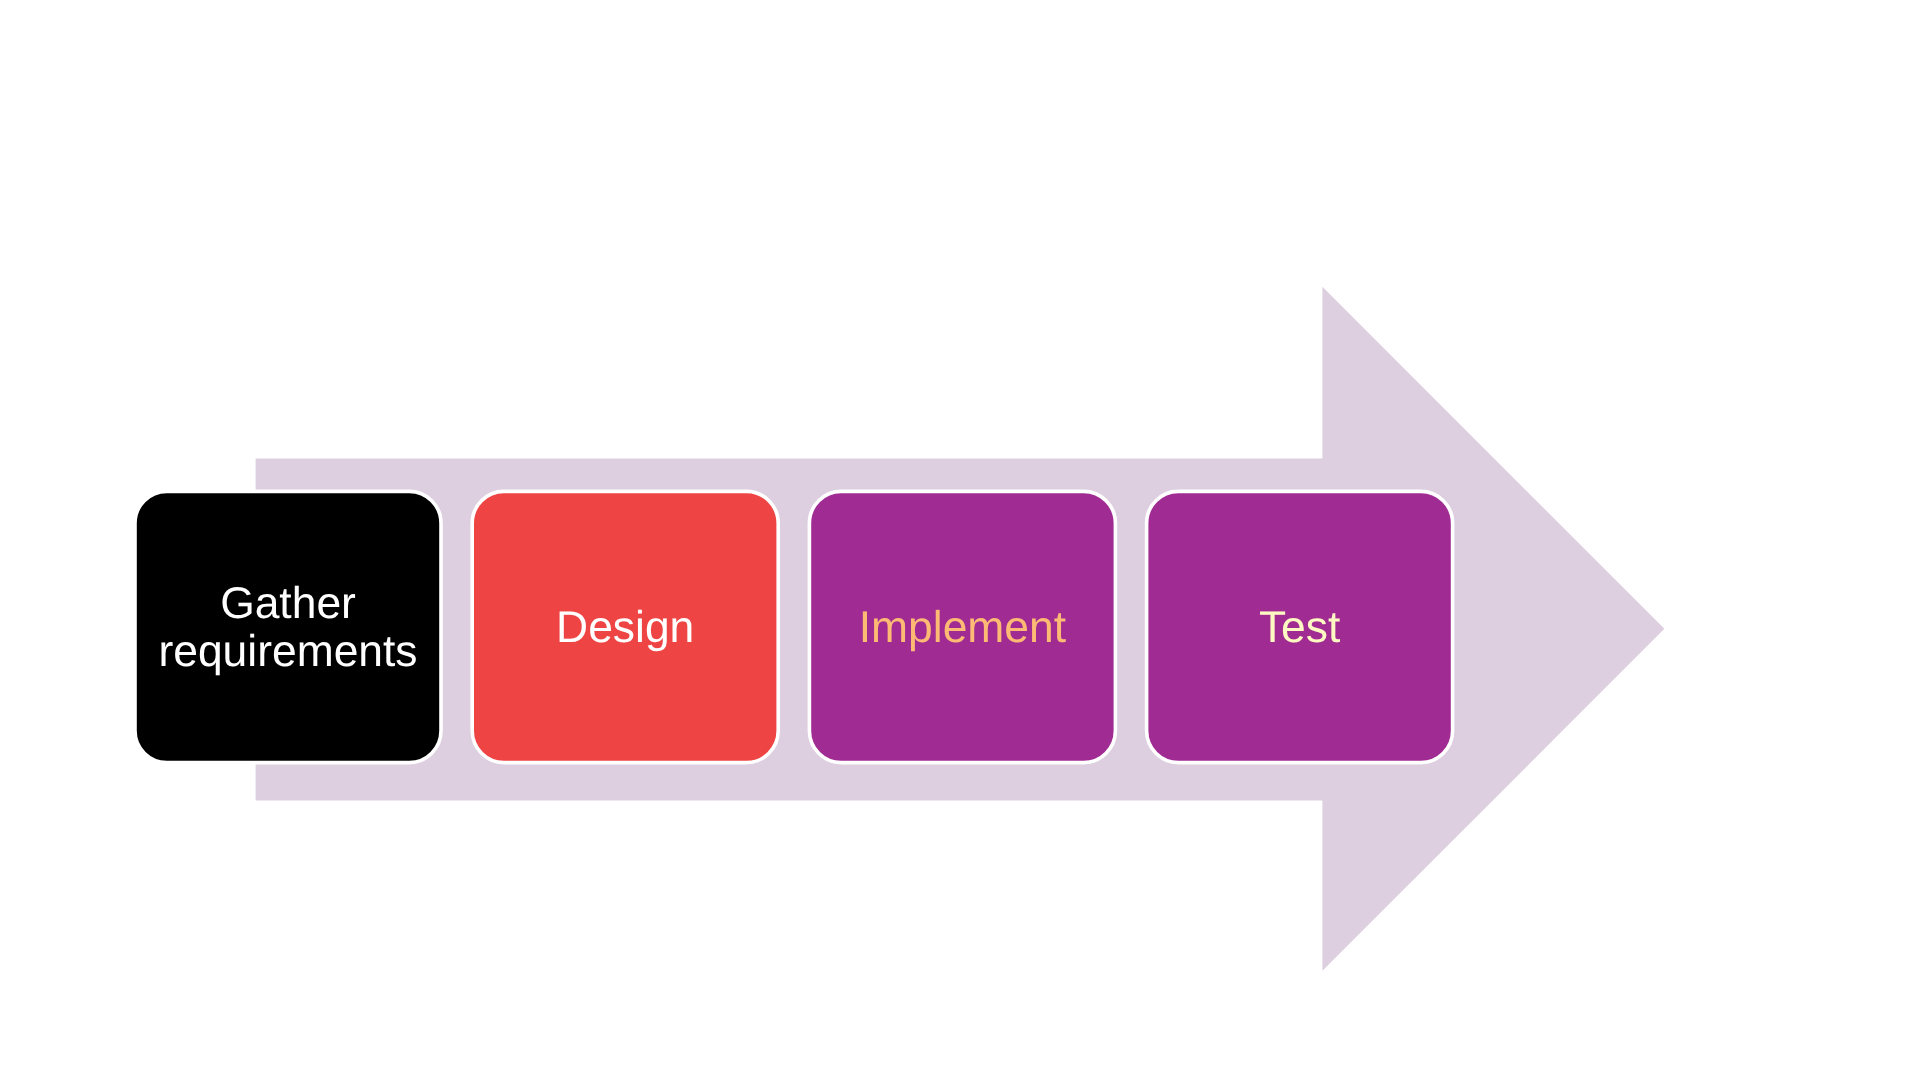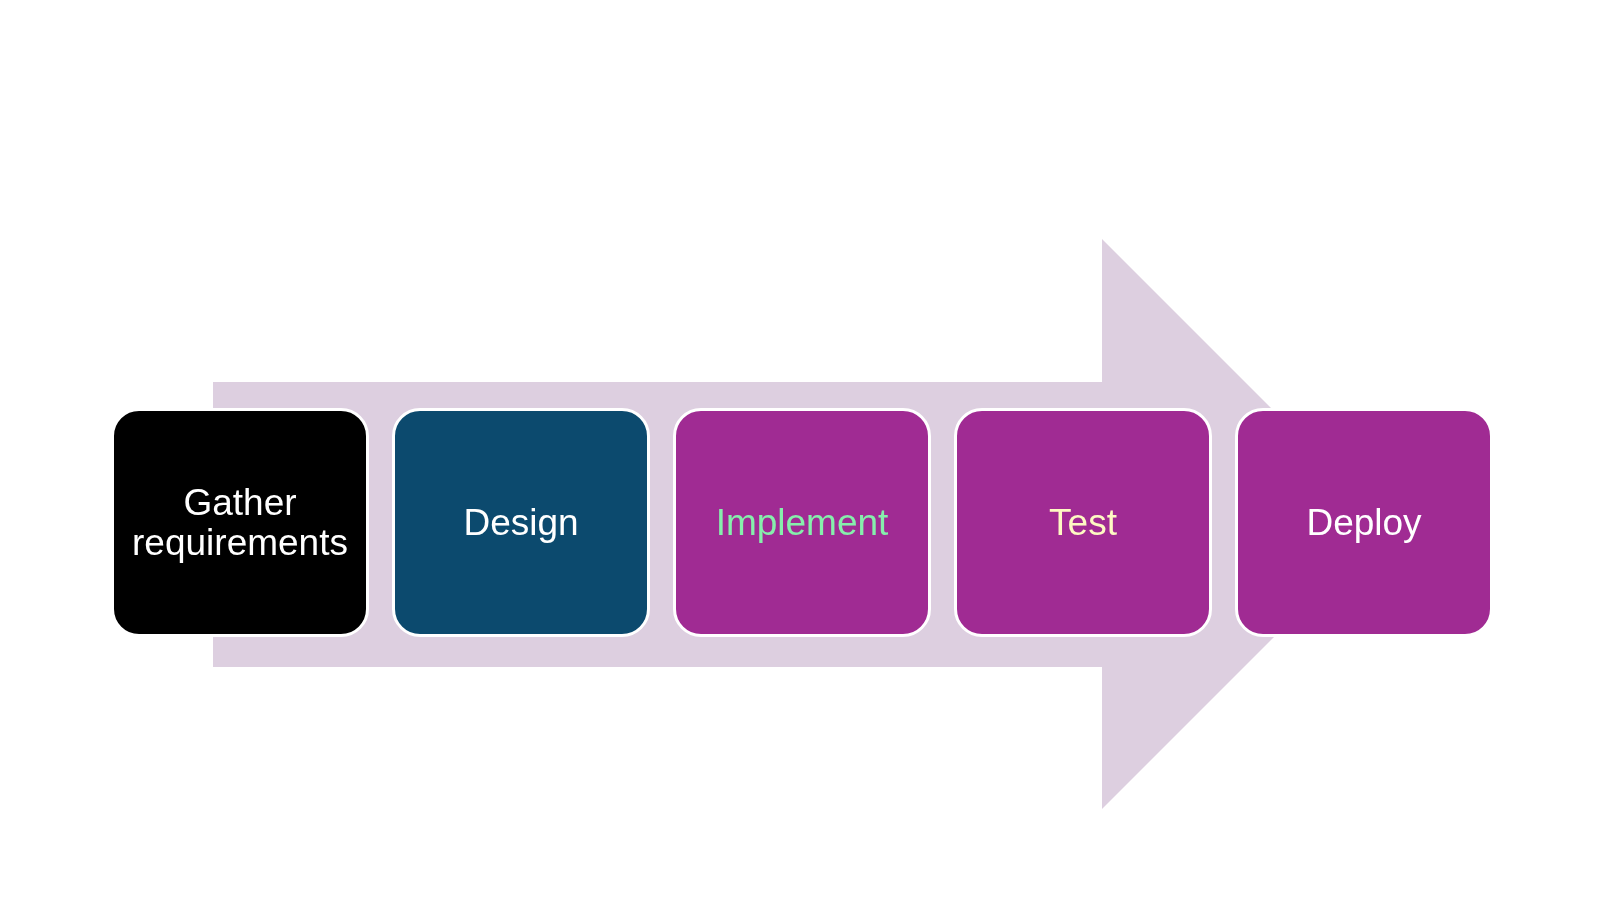--- a/index.html
+++ b/index.html
@@ -52,29 +52,26 @@
 <div class="canvas" style="background-color: rgb(255, 255, 255);">
 
   <svg class="arrow-svg" viewBox="0 0 1600 900" aria-hidden="true">
     <polygon points="213,382 1102,382 1102,239 1387,524 1102,809 1102,667 213,667" fill="#DDCFE0"></polygon>
   </svg>
 
   <div class="step" style="background-color: #000000; border-color: rgb(255, 255, 255);">
     <span class="step-label" style="color: rgb(255, 255, 255);">Gather requirements</span>
   </div>
 
-  <div class="step" style="background-color: #0c4a6e; border-color: rgb(255, 255, 255);">
+  <div class="step" style="background-color: #ef4444; border-color: rgb(255, 255, 255);">
     <span class="step-label" style="color: rgb(255, 255, 255);">Design</span>
   </div>
 
   <div class="step" style="background-color: rgb(160, 43, 147); border-color: rgb(255, 255, 255);">
-    <span class="step-label" style="color: #86efac;">Implement</span>
+    <span class="step-label" style="color: #fdba74;">Implement</span>
   </div>
 
   <div class="step" style="background-color: rgb(160, 43, 147); border-color: rgb(255, 255, 255);">
     <span class="step-label" style="color: #fef9c3;">Test</span>
   </div>
 
-  <div class="step" style="background-color: rgb(160, 43, 147); border-color: rgb(255, 255, 255);">
-    <span class="step-label" style="color: rgb(255, 255, 255);">Deploy</span>
-  </div>
 
 </div>
 
 </body></html>

